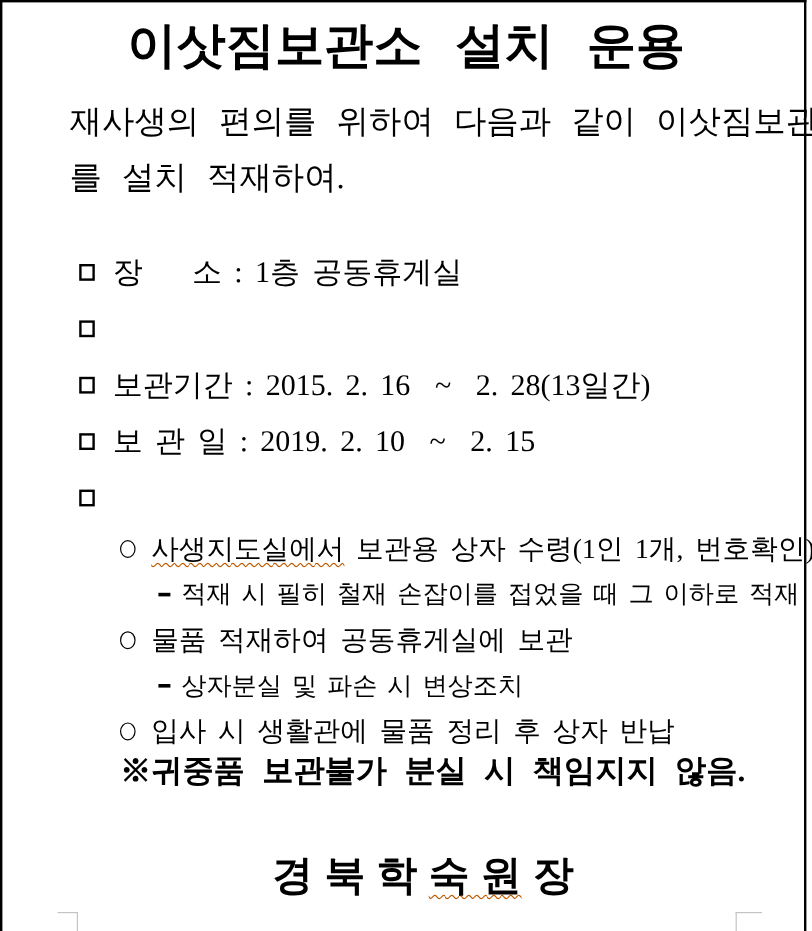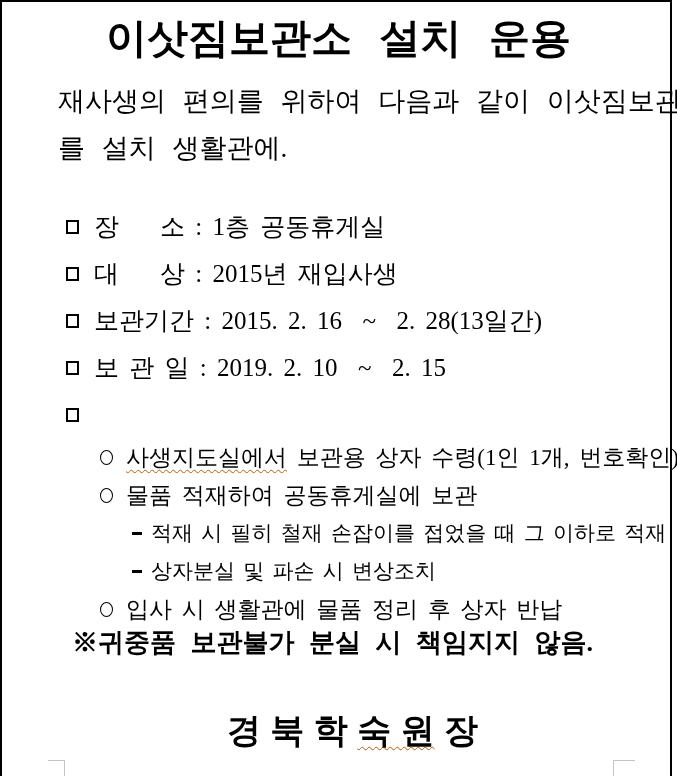--- a/index.html
+++ b/index.html
@@ -85,21 +85,21 @@
 
   .spell-wavy {
     text-decoration-line: underline;
     text-decoration-style: wavy;
     text-decoration-color: var(--spellcheck-underline);
     text-decoration-thickness: 1px;
     text-underline-offset: 4px;
   }
 
   .note {
-    margin: 0 0 0 72px;
+    margin: 0 0 0 100px;
     font-size: 26px;
     font-weight: bold;
     line-height: 30px;
     word-spacing: 8px;
     white-space: pre;
   }
 
   .signature {
     margin-top: 48px;
     text-align: center;
@@ -130,58 +130,57 @@
 <body>
 
 <div class="page">
   <div class="page-frame"></div>
 
   <div class="content">
     <div class="title">이삿짐보관소 설치 운용</div>
 
     <div class="intro">
       <div class="intro-line">재사생의 편의를 위하여 다음과 같이 이삿짐보관소</div>
-      <div class="intro-line">를 설치 생활관에.</div>
+      <div class="intro-line">를 설치 적재하여.</div>
     </div>
 
     <div class="items">
       <div class="item-row">
         <span class="checkbox-icon"></span>
         <span class="item-text">장    소 : 1층 공동휴게실</span>
       </div>
       <div class="item-row">
         <span class="checkbox-icon"></span>
-        <span class="item-text">대    상 : 2015년 재입사생</span>
       </div>
       <div class="item-row">
         <span class="checkbox-icon"></span>
         <span class="item-text">보관기간 : 2015. 2. 16  ~  2. 28(13일간)</span>
       </div>
       <div class="item-row">
         <span class="checkbox-icon"></span>
         <span class="item-text">보 관 일 : 2019. 2. 10  ~  2. 15</span>
       </div>
       <div class="item-row">
         <span class="checkbox-icon"></span>
       </div>
     </div>
 
     <div class="methods">
       <div class="method-row circle-row">
         <span class="circle-bullet-icon"></span>
         <span class="method-text spell-wavy">사생지도실에서</span>
           <span class="method-text"> 보관용 상자 수령(1인 1개, 번호확인)</span>
       </div>
+      <div class="method-row dash-row">
+        <span class="dash-bullet-icon"></span>
+        <span class="method-text">적재 시 필히 철재 손잡이를 접었을 때 그 이하로 적재</span>
+      </div>
       <div class="method-row circle-row">
         <span class="circle-bullet-icon"></span>
         <span class="method-text">물품 적재하여 공동휴게실에 보관</span>
-      </div>
-      <div class="method-row dash-row">
-        <span class="dash-bullet-icon"></span>
-        <span class="method-text">적재 시 필히 철재 손잡이를 접었을 때 그 이하로 적재</span>
       </div>
       <div class="method-row dash-row">
         <span class="dash-bullet-icon"></span>
         <span class="method-text">상자분실 및 파손 시 변상조치</span>
       </div>
       <div class="method-row circle-row">
         <span class="circle-bullet-icon"></span>
         <span class="method-text">입사 시 생활관에 물품 정리 후 상자 반납</span>
       </div>
     </div>

